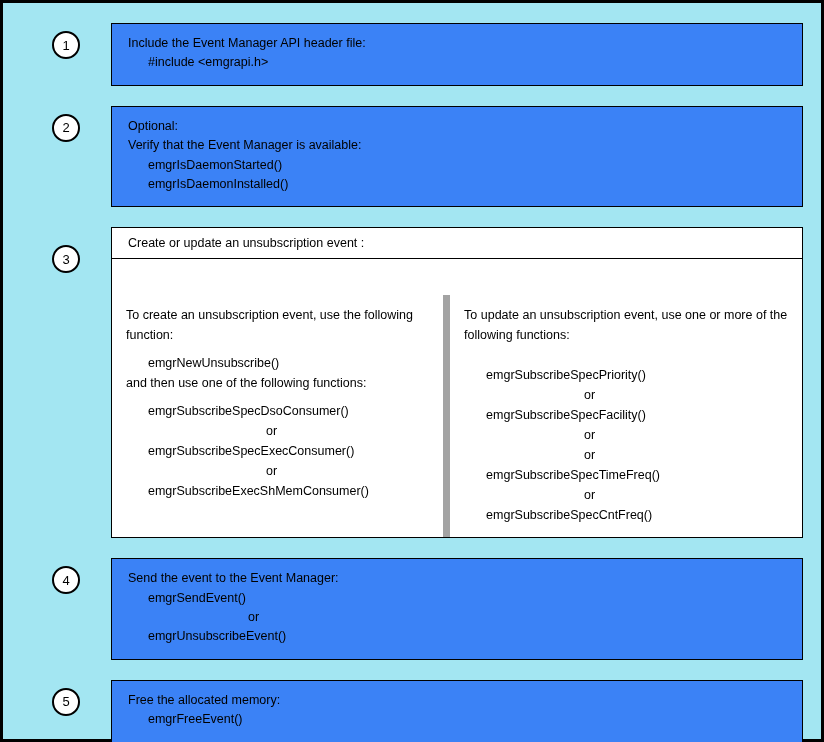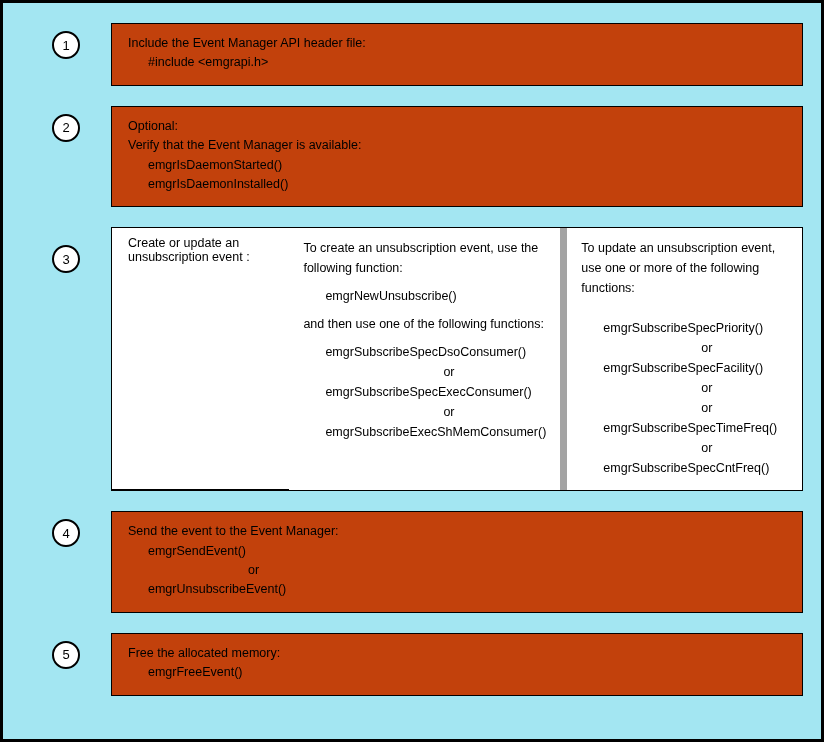--- a/index.html
+++ b/index.html
@@ -37,31 +37,32 @@
     border-radius: 50%;
     background: #fff;
     display: flex;
     align-items: center;
     justify-content: center;
     font-weight: normal;
     font-size: 13px;
   }
   .box {
     flex: 1;
-    background: #c2410c;
+    background: #3b82f6;
     border: 1px solid #000;
     padding: 10px 16px 12px 16px;
     line-height: 1.55;
   }
   .box3 {
     flex: 1;
     background: #fff;
     border: 1px solid #000;
     display: flex;
-    flex-direction: row;
+    flex-direction: column;
+    gap: 36px;
   }
   .box3-header {
     padding: 8px 16px;
     border-bottom: 1px solid #000;
   }
   .box3-body {
     display: flex;
   }
   .box3-left {
     flex: 0 0 49%;
@@ -125,21 +126,21 @@
     <div class="numcol" style="padding-top:18px;">
       <div class="circle">
         <span>3</span>
       </div>
     </div>
     <div class="box3">
       <div class="box3-header">Create or update an unsubscription event :</div>
       <div class="box3-body">
         <div class="box3-left">
           <div>To  create an unsubscription event, use the following function:</div>
-          <div class="code indent2" style="margin-top:8px;margin-bottom:8px;">emgrNewUnsubscribe()</div>
+          <div class="code indent2" style="margin-top:8px;">emgrNewUnsubscribe()</div>
           <div style="margin-bottom:8px;">and  then use one of the following functions:</div>
           <div class="code indent2">emgrSubscribeSpecDsoConsumer()</div>
           <div class="center-or" style="padding-left:0;text-align:left;padding-left:140px;">or</div>
           <div class="code indent2">emgrSubscribeSpecExecConsumer()</div>
           <div style="text-align:left;padding-left:140px;">or</div>
           <div class="code indent2">emgrSubscribeExecShMemConsumer()</div>
         </div>
         <div class="box3-right">
           <div style="margin-bottom:20px;">To  update an unsubscription event, use one or more of the following functions:</div>
           <div class="code indent2">emgrSubscribeSpecPriority()</div>

